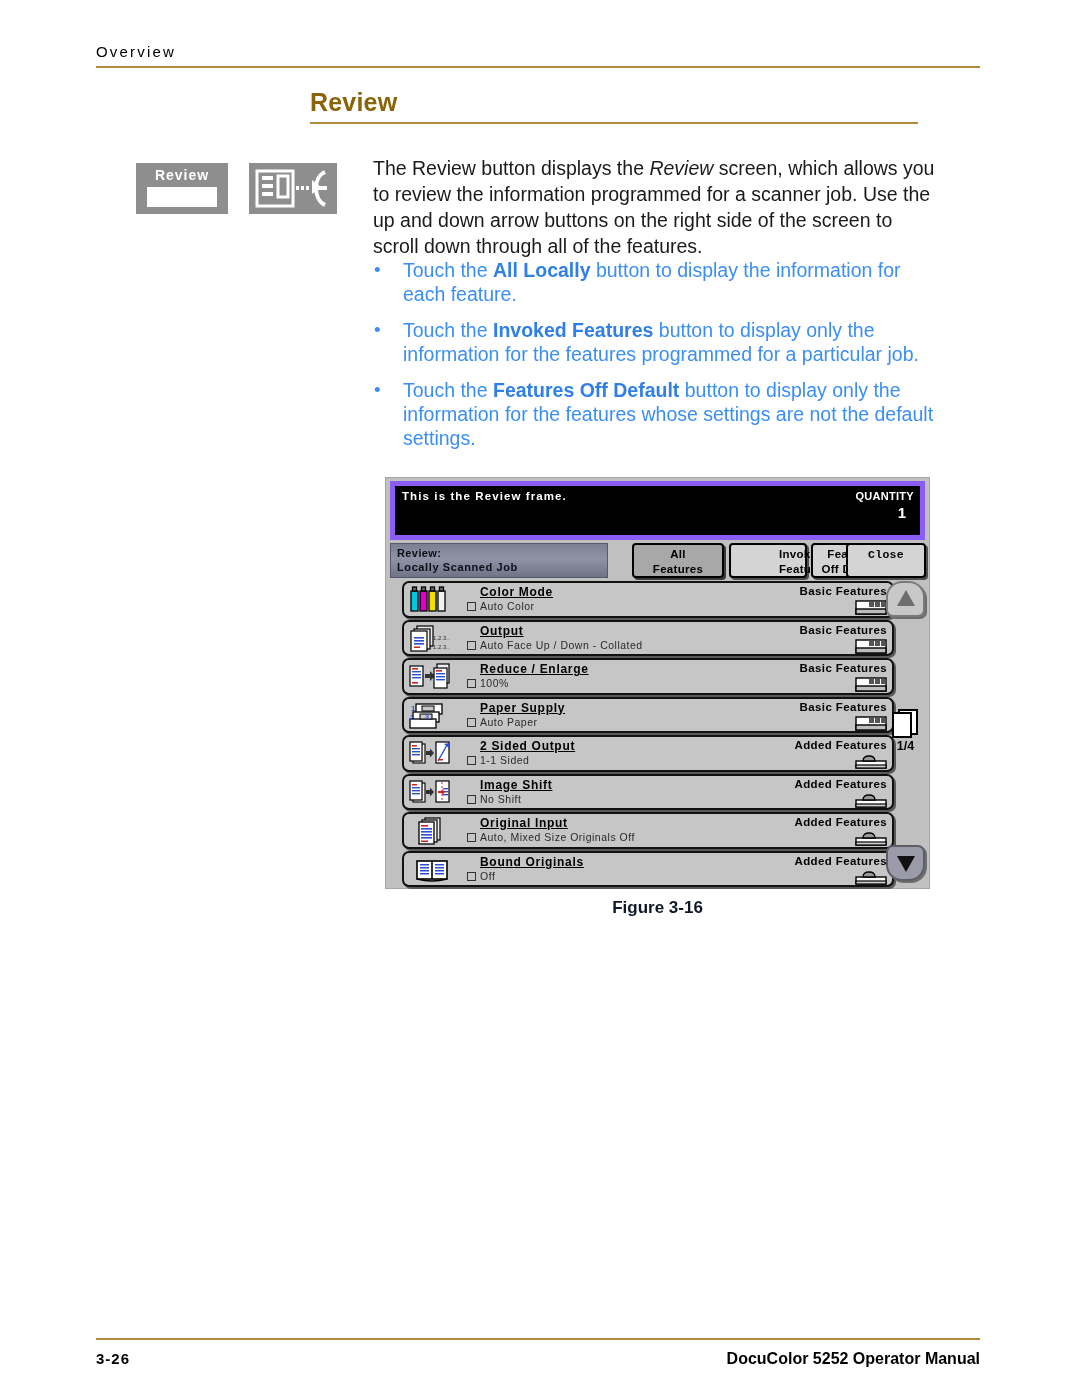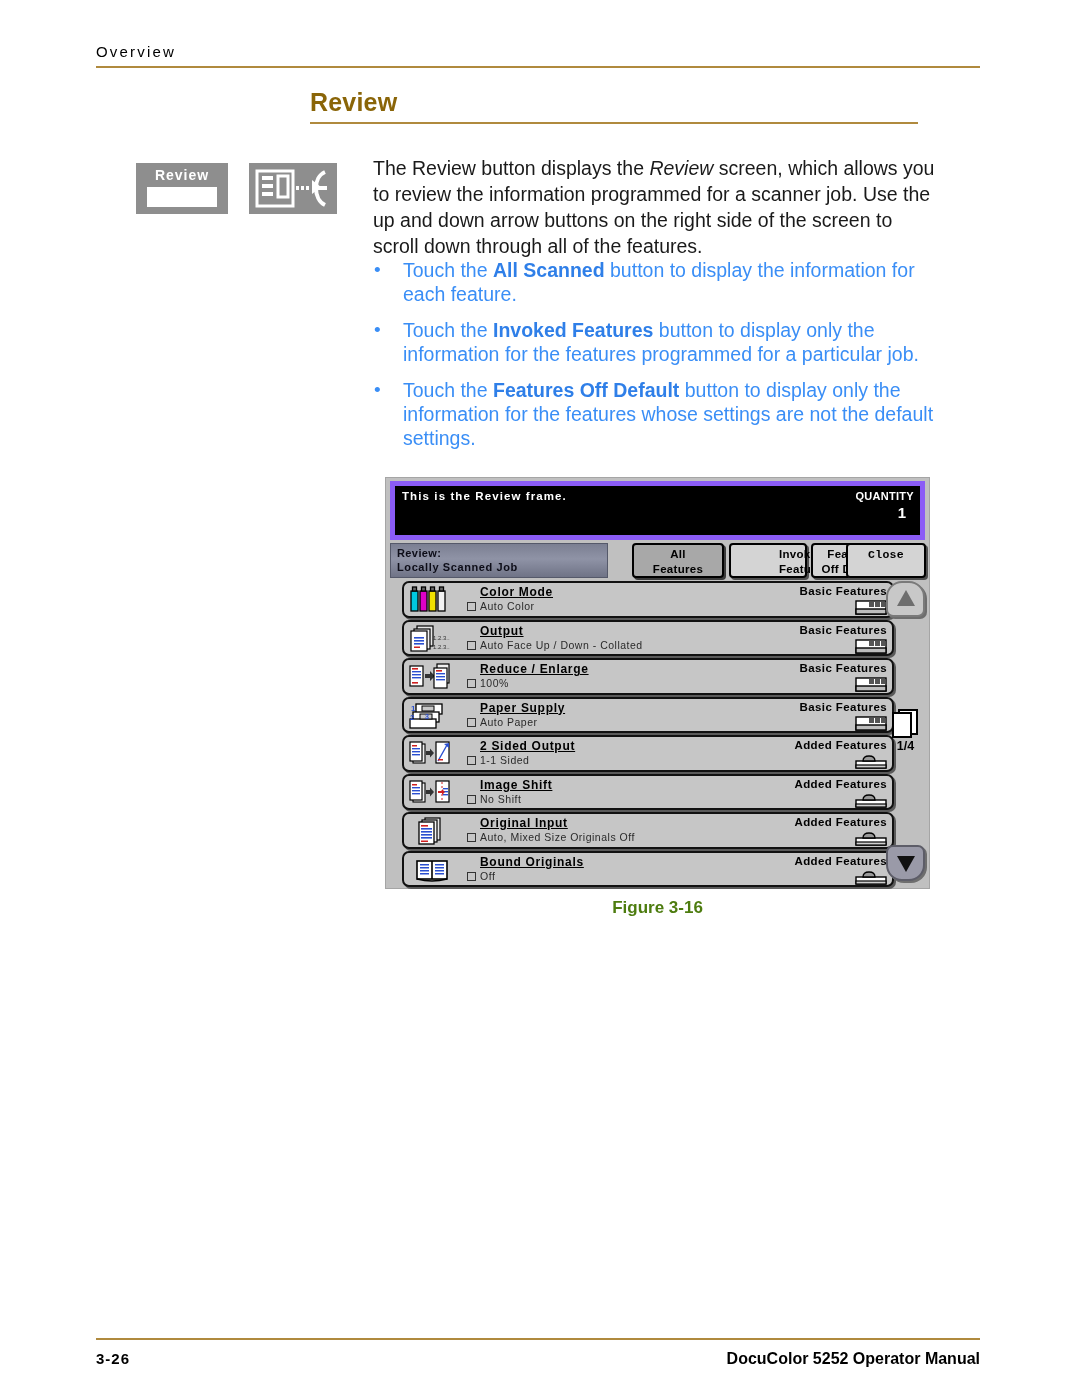--- a/index.html
+++ b/index.html
@@ -162,21 +162,21 @@
   .pagebox { position:absolute; left:8px; top:128px; width:26px; height:26px; }
   .pagebox .b { position:absolute; background:#ffffff; border:2px solid #000; }
   .pagebox .back { left:6px; top:0; width:16px; height:22px; }
   .pagebox .front{ left:0; top:3px; width:16px; height:22px; }
   .pagenum { position:absolute; left:0; top:158px; width:43px; text-align:center;
              font-size:12.5px; font-weight:bold; color:#000; }
 
   
   .cap {
     position:absolute; left:385px; top:898px; width:545px;
-    text-align:center; font-size:17px; font-weight:bold; color:#4d7c0f;
+    text-align:center; font-size:17px; font-weight:bold; color:#0f172a;
   }
 
   
   .footrule { position:absolute; left:96px; top:1338px; width:884px; height:2px;
               background:#b08a3e; }
   .pgno { position:absolute; left:96px; top:1350px; font-size:15px;
           font-weight:bold; letter-spacing:1px; color:#000; }
   .manual { position:absolute; left:0; top:1350px; width:980px;
             text-align:right; font-size:16px; font-weight:bold; color:#000; }
 </style>
@@ -211,21 +211,21 @@
   </div>
 </div>
 
 <div class="para">
   <span>The Review button displays the </span><i>Review</i><span> screen, which allows you to review the information programmed for a scanner job. Use the up and down arrow buttons on the right side of the screen to scroll down through all of the features.</span>
 </div>
 
 <div class="bullets">
   <div class="bul">
     <span class="dot">•</span>
-    <span>Touch the </span><b>All Scanned</b><span> button to display the information for each feature.</span>
+    <span>Touch the </span><b>All Locally</b><span> button to display the information for each feature.</span>
   </div>
   <div class="bul">
     <span class="dot">•</span>
     <span>Touch the </span><b>Invoked Features</b><span> button to display only the information for the features programmed for a particular job.</span>
   </div>
   <div class="bul">
     <span class="dot">•</span>
     <span>Touch the </span><b>Features Off Default</b><span> button to display only the information for the features whose settings are not the default settings.</span>
   </div>
 </div>

